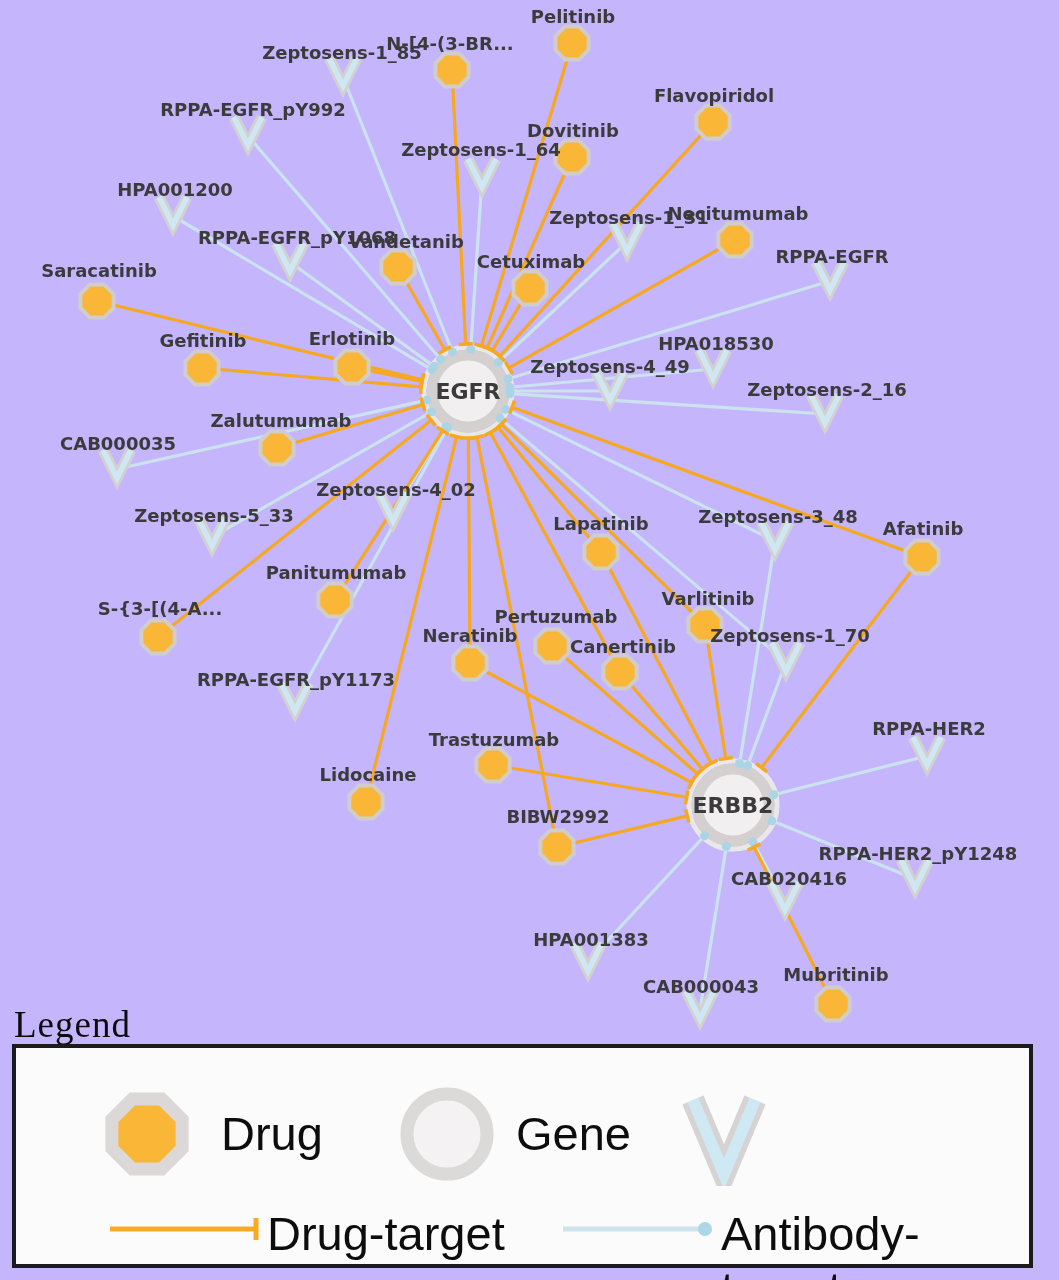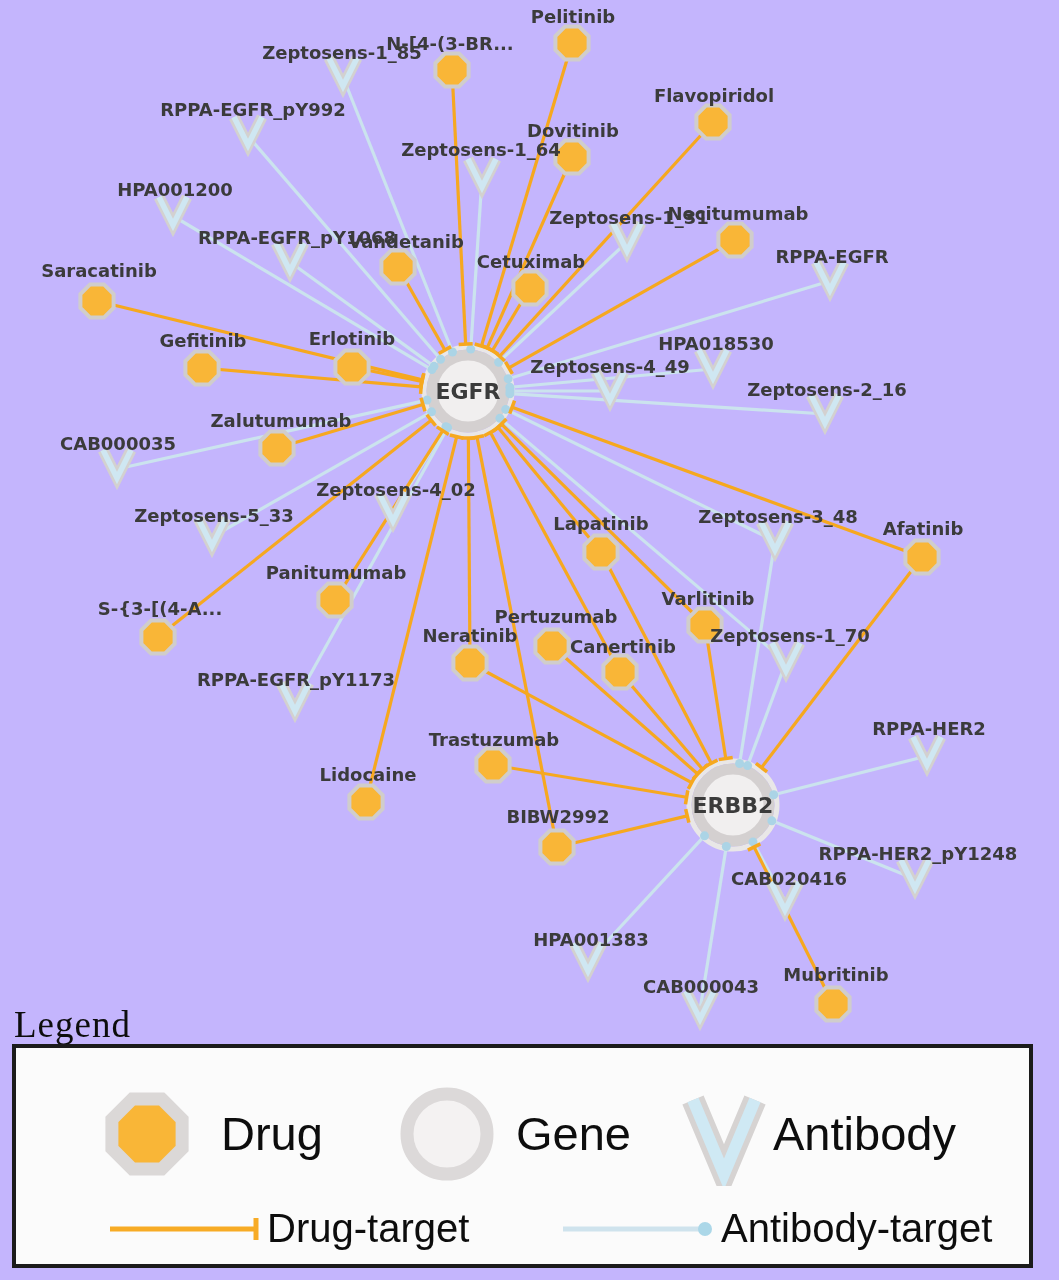--- a/index.html
+++ b/index.html
@@ -6,21 +6,21 @@
   body{background:#ffffff;font-family:"DejaVu Sans",sans-serif;}
   #figure{position:relative;width:1059px;height:1280px;background:#c4b5fd;overflow:hidden;}
   #graph-svg{position:absolute;left:0;top:0;}
   #graph-svg text{font-family:"DejaVu Sans","Liberation Sans",sans-serif;}
   .legend-title{position:absolute;left:14px;top:994px;font-family:"Liberation Serif","DejaVu Serif",serif;
     font-weight:normal;font-size:37px;color:#0d0d0d;letter-spacing:1px;margin-top:9px;}
   .legend-box{position:absolute;left:12px;top:1044px;width:1013px;height:216px;
     border:4px solid #1b1b1b;background:#fbfbfb;}
   .legend-box .lbl{position:absolute;font-family:Liberation Sans, sans-serif;color:#0d0d0d;}
   .lbl.big{font-size:47px;top:58px;}
-  .lbl.small{font-size:40px;top:158px;}
+  .lbl.small{font-size:47px;top:158px;}
   .gl{position:absolute;}
 </style>
 </head>
 <body>
 
 <div id="figure">
   <svg id="graph-svg" width="1059" height="1280" viewBox="0 0 1059 1280">
       <line x1="343" y1="77" x2="452.4658918522126" y2="351.978320332758" stroke="#CBE3EE" stroke-width="3.2"></line>
       <line x1="248" y1="136" x2="440.56420322503647" y2="359.1994173744741" stroke="#CBE3EE" stroke-width="3.2"></line>
       <line x1="173" y1="216" x2="431.8777045373046" y2="369.57151964077394" stroke="#CBE3EE" stroke-width="3.2"></line>
@@ -253,21 +253,20 @@
 
     <svg class="gl" style="left:379px;top:34px;" width="104" height="104">
       <circle cx="52" cy="52" r="40" fill="#F4F2F2" stroke="#DCD9D9" stroke-width="13"></circle>
     </svg>
     <span class="lbl big" style="left:500px;">Gene</span>
 
     <svg class="gl" style="left:663px;top:30px;" width="90" height="108">
       <path d="M 14 22 L 45 96 L 76 22" fill="none" stroke="#D6D3D2" stroke-width="23" stroke-linejoin="miter"></path>
       <path d="M 14 22 L 45 96 L 76 22" fill="none" stroke="#CFE9F4" stroke-width="12" stroke-linejoin="miter"></path>
     </svg>
-    <span class="lbl big" style="left:757px;">Antibody</span>
 
     <svg class="gl" style="left:90px;top:167px;" width="165" height="28">
       <line x1="4" y1="14" x2="150" y2="14" stroke="#F7AB25" stroke-width="5"></line>
       <line x1="150" y1="3" x2="150" y2="25" stroke="#F7AB25" stroke-width="5"></line>
     </svg>
     <span class="lbl small" style="left:251px;">Drug-target</span>
 
     <svg class="gl" style="left:543px;top:167px;" width="160" height="28">
       <line x1="4" y1="14" x2="140" y2="14" stroke="#CFE3ED" stroke-width="5"></line>
       <circle cx="146" cy="14" r="7" fill="#ABD7E8"></circle>

